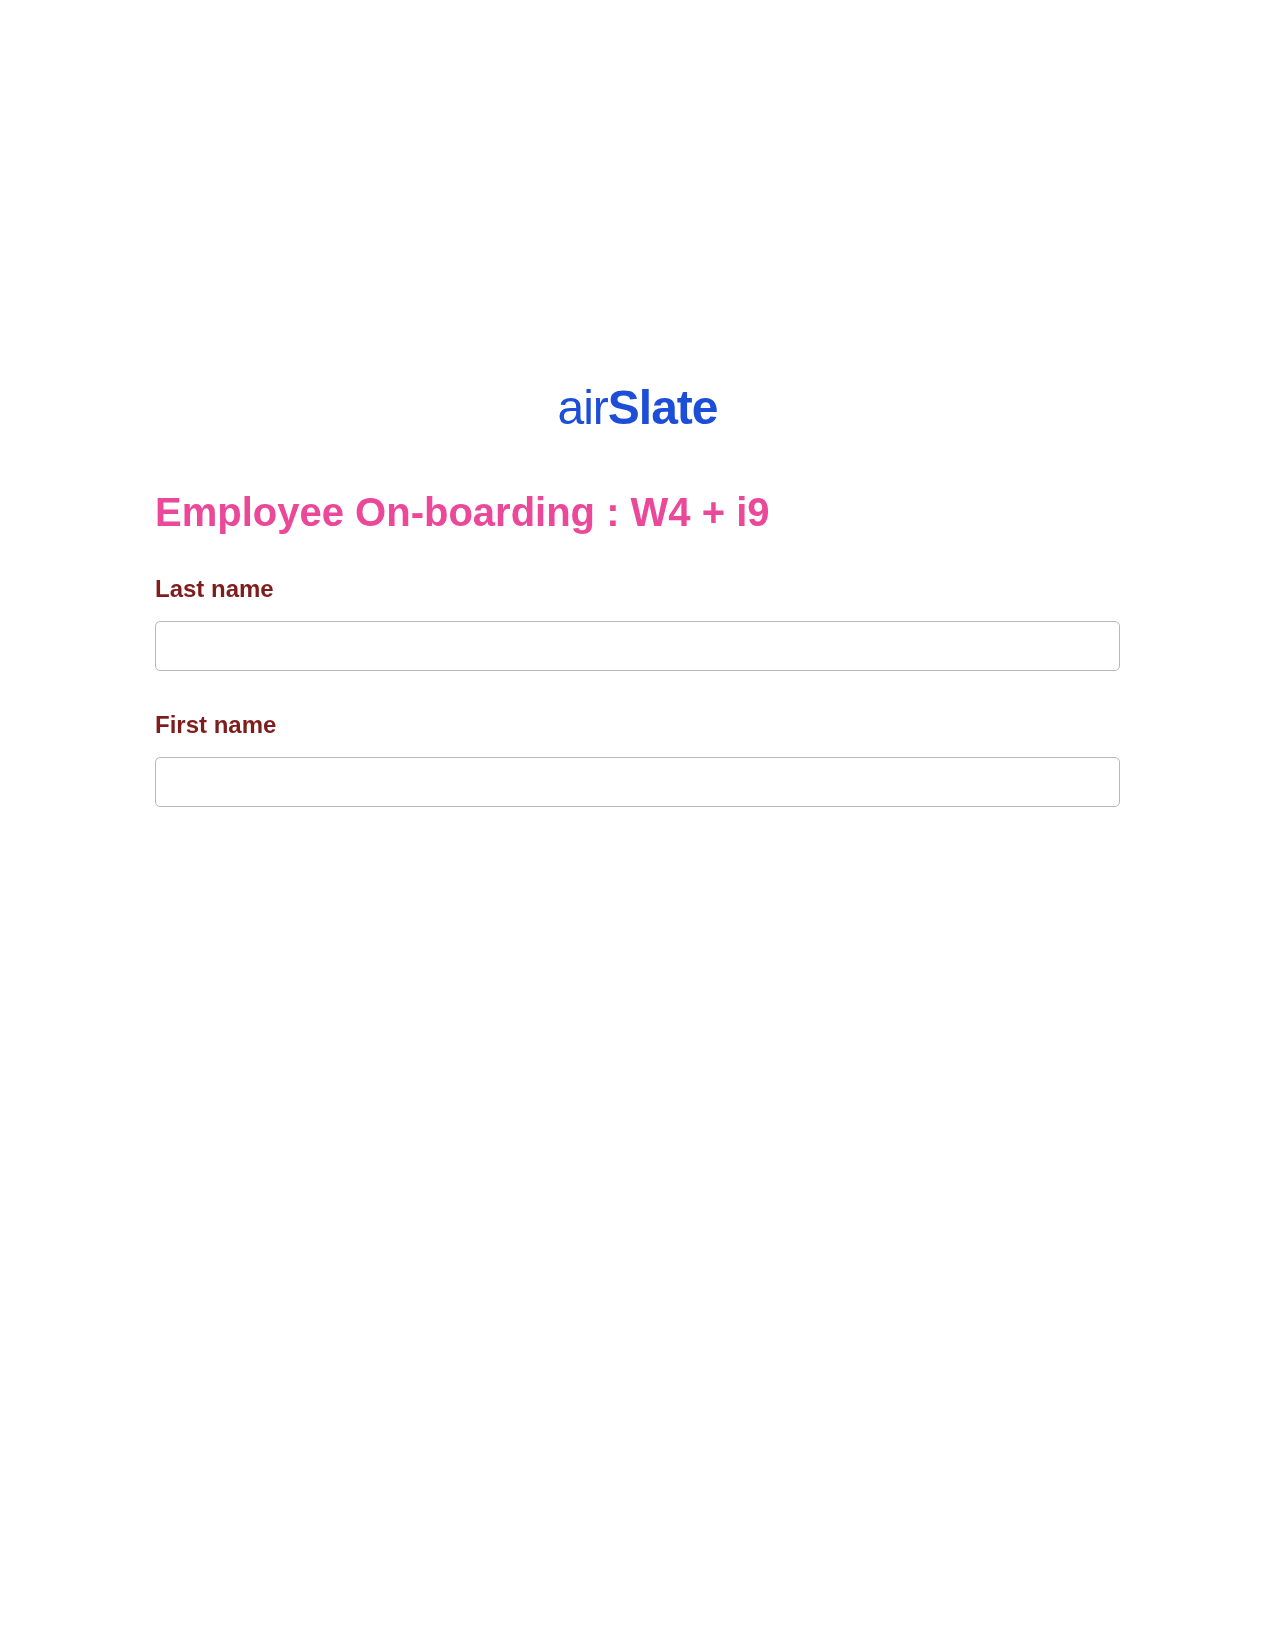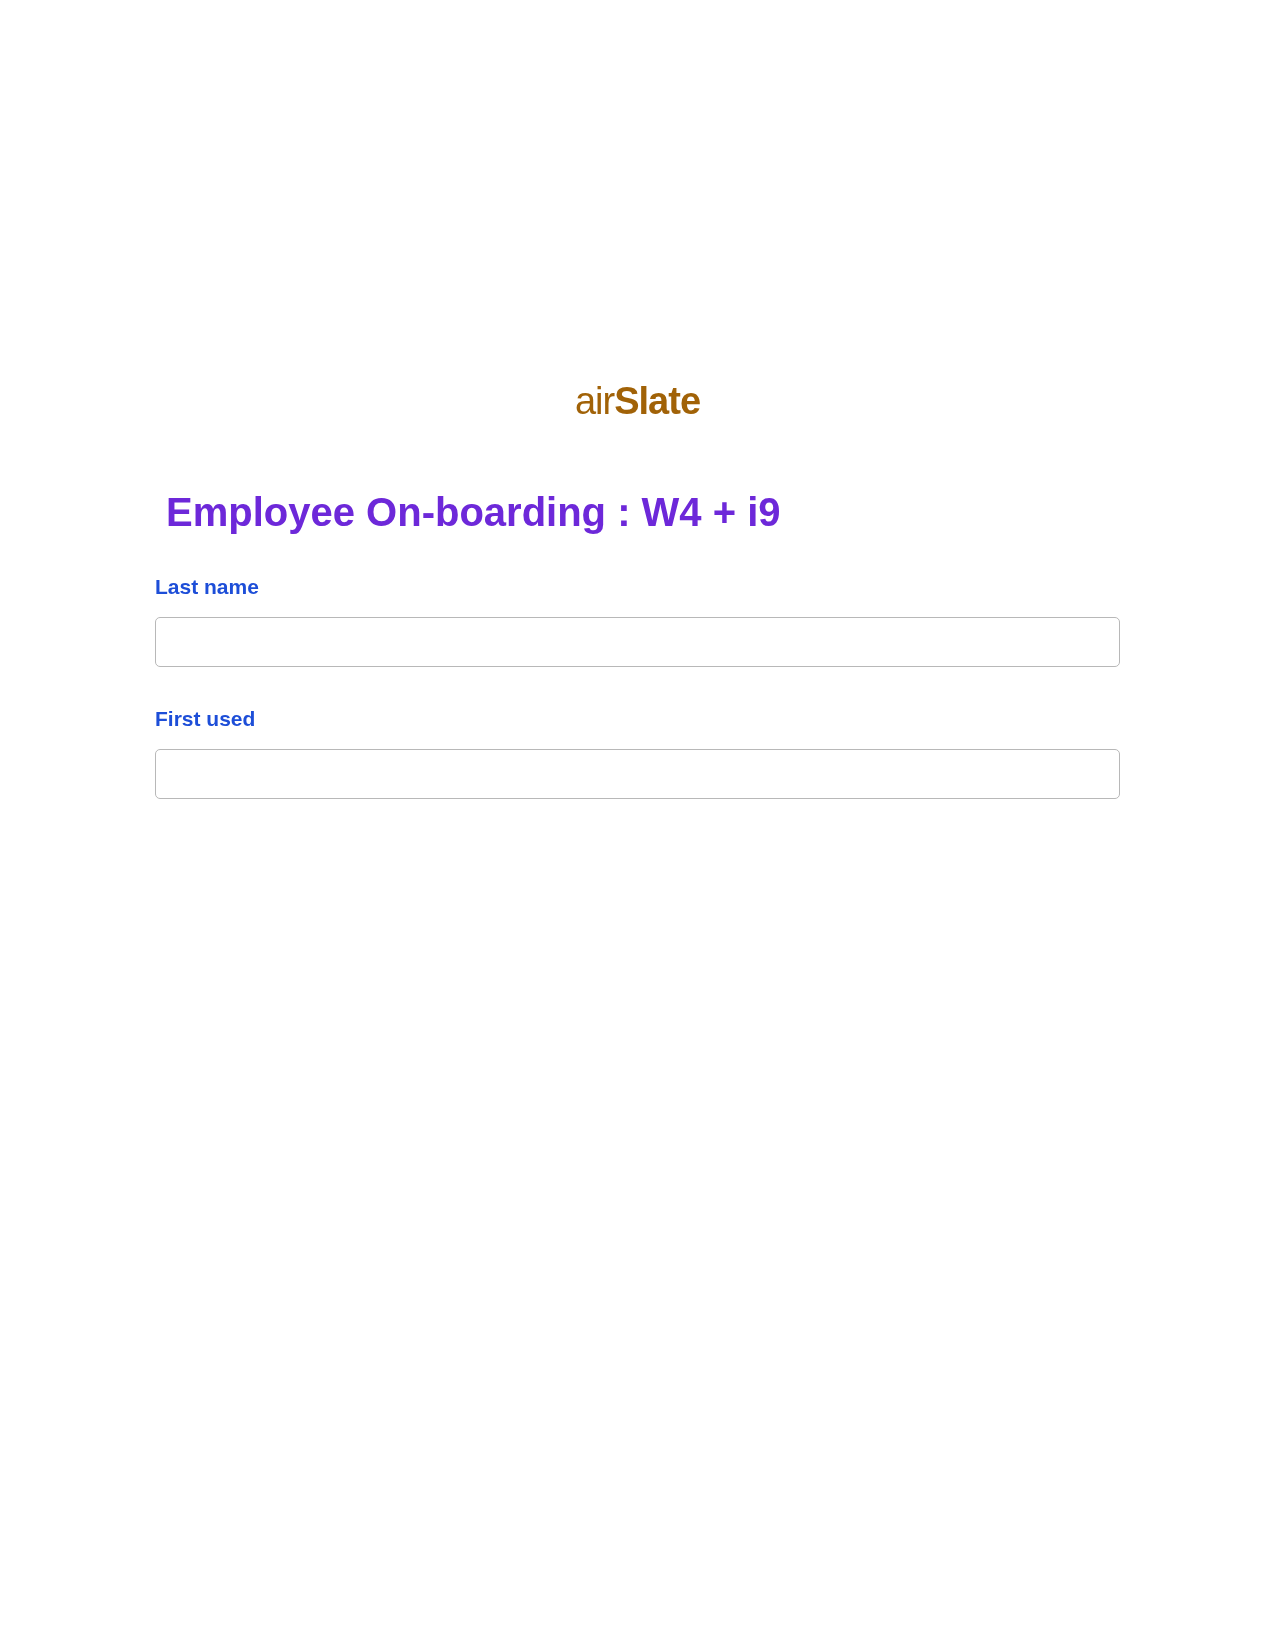--- a/index.html
+++ b/index.html
@@ -15,50 +15,50 @@
       position: relative;
     }
     .logo {
       position: absolute;
       left: 0;
       right: 0;
       top: 380px;
       text-align: center;
     }
     .logo-text {
-      font-size: 38px;
+      font-size: 48px;
       font-weight: 700;
-      color: #a16207;
+      color: #1d4ed8;
       letter-spacing: -1px;
     }
     .logo-text .light {
       font-weight: 400;
     }
     .page-title {
       position: absolute;
-      left: 166px;
+      left: 155px;
       top: 490px;
       font-size: 40px;
       font-weight: 700;
-      color: #6d28d9;
+      color: #ec4899;
     }
     .form-container {
       position: absolute;
       left: 155px;
       top: 575px;
       width: 965px;
     }
     .form-group {
       margin-bottom: 40px;
     }
     .form-label {
       display: block;
-      font-size: 21px;
+      font-size: 24px;
       font-weight: 700;
-      color: #1d4ed8;
+      color: #7f1d1d;
       margin-bottom: 18px;
     }
     .form-input {
       width: 100%;
       height: 50px;
       border: 1px solid #b8b8b8;
       border-radius: 5px;
       background: #ffffff;
       font-size: 18px;
       padding: 0 12px;
@@ -76,19 +76,19 @@
 <h1 class="page-title">Employee On-boarding : W4 + i9</h1>
 
 <div class="form-container">
 
   <div class="form-group">
     <label class="form-label">Last name</label>
     <input type="text" class="form-input" value="" style="">
   </div>
 
   <div class="form-group">
-    <label class="form-label">First used</label>
+    <label class="form-label">First name</label>
     <input type="text" class="form-input" value="" style="">
   </div>
 
 
 
 </div>
 
 </body></html>

